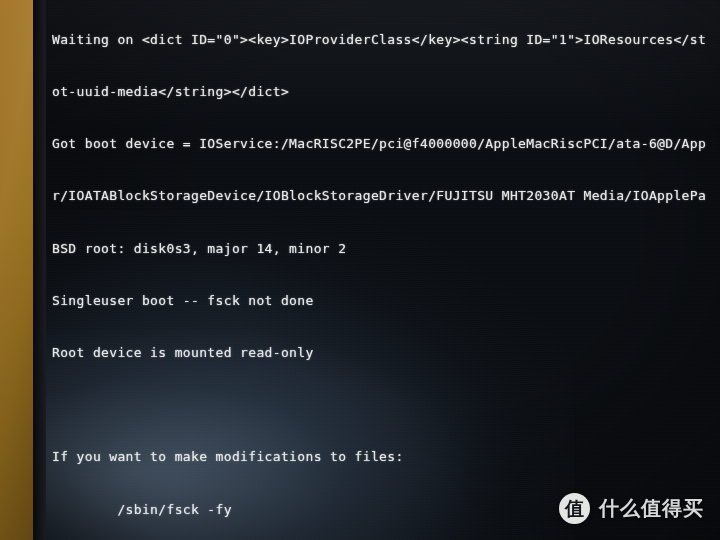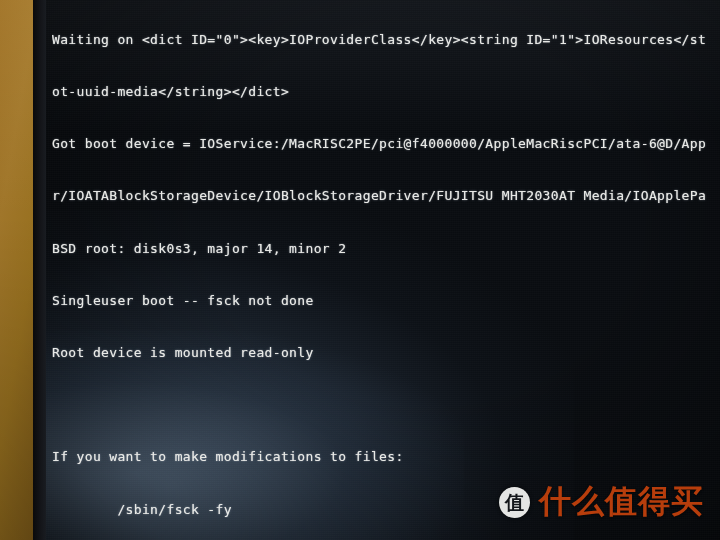--- a/index.html
+++ b/index.html
@@ -128,23 +128,23 @@
     align-items: center;
     justify-content: center;
     font-family: "DejaVu Sans", sans-serif;
     font-size: 19px;
     font-weight: bold;
     line-height: 1;
     box-shadow: 0 0 4px rgba(0,0,0,.55);
   }
   .wm-text {
     font-family: Liberation Sans, sans-serif;
-    font-size: 32px;
+    font-size: 20px;
     font-weight: bold;
-    color: #c2410c;
+    color: #e5e5e5;
     letter-spacing: 1px;
     text-shadow: 0 1px 3px rgba(0,0,0,.6);
   }
 </style>
 </head>
 <body>
 
 <div id="photo">
 
   <div class="screen">

